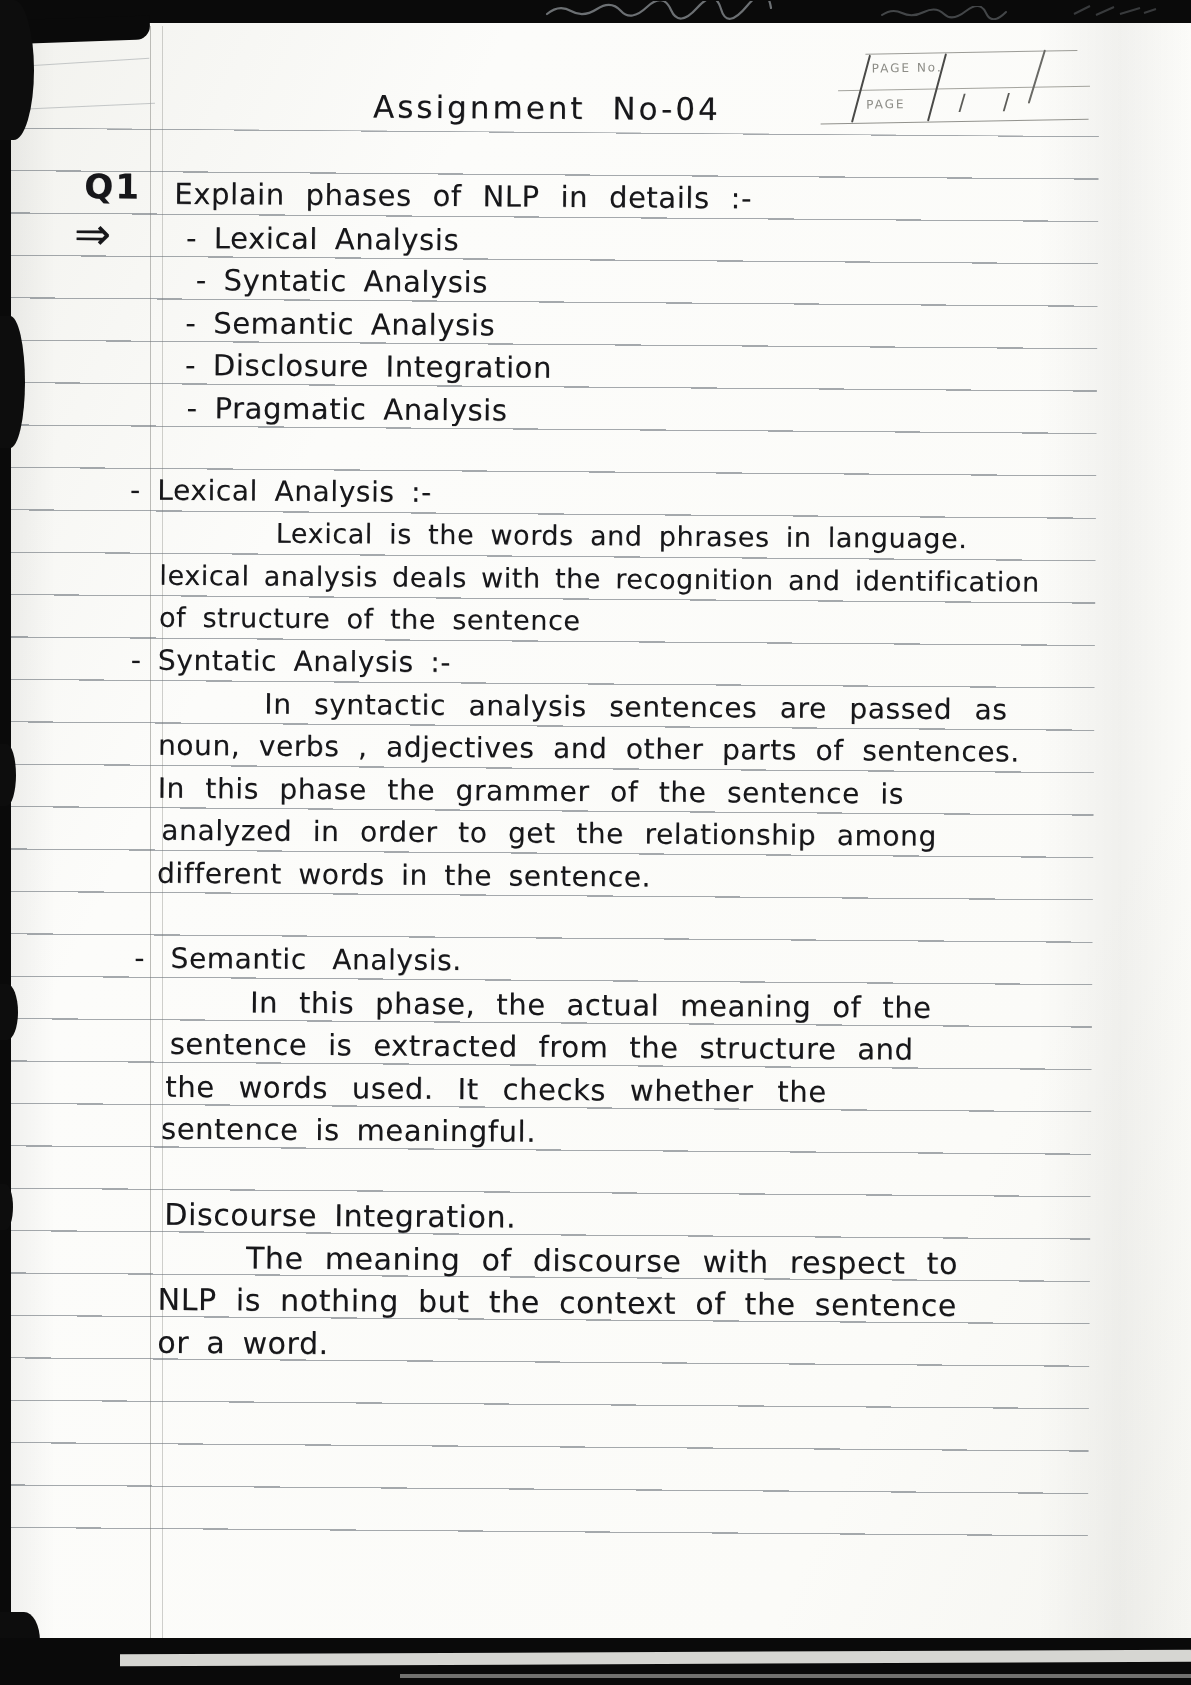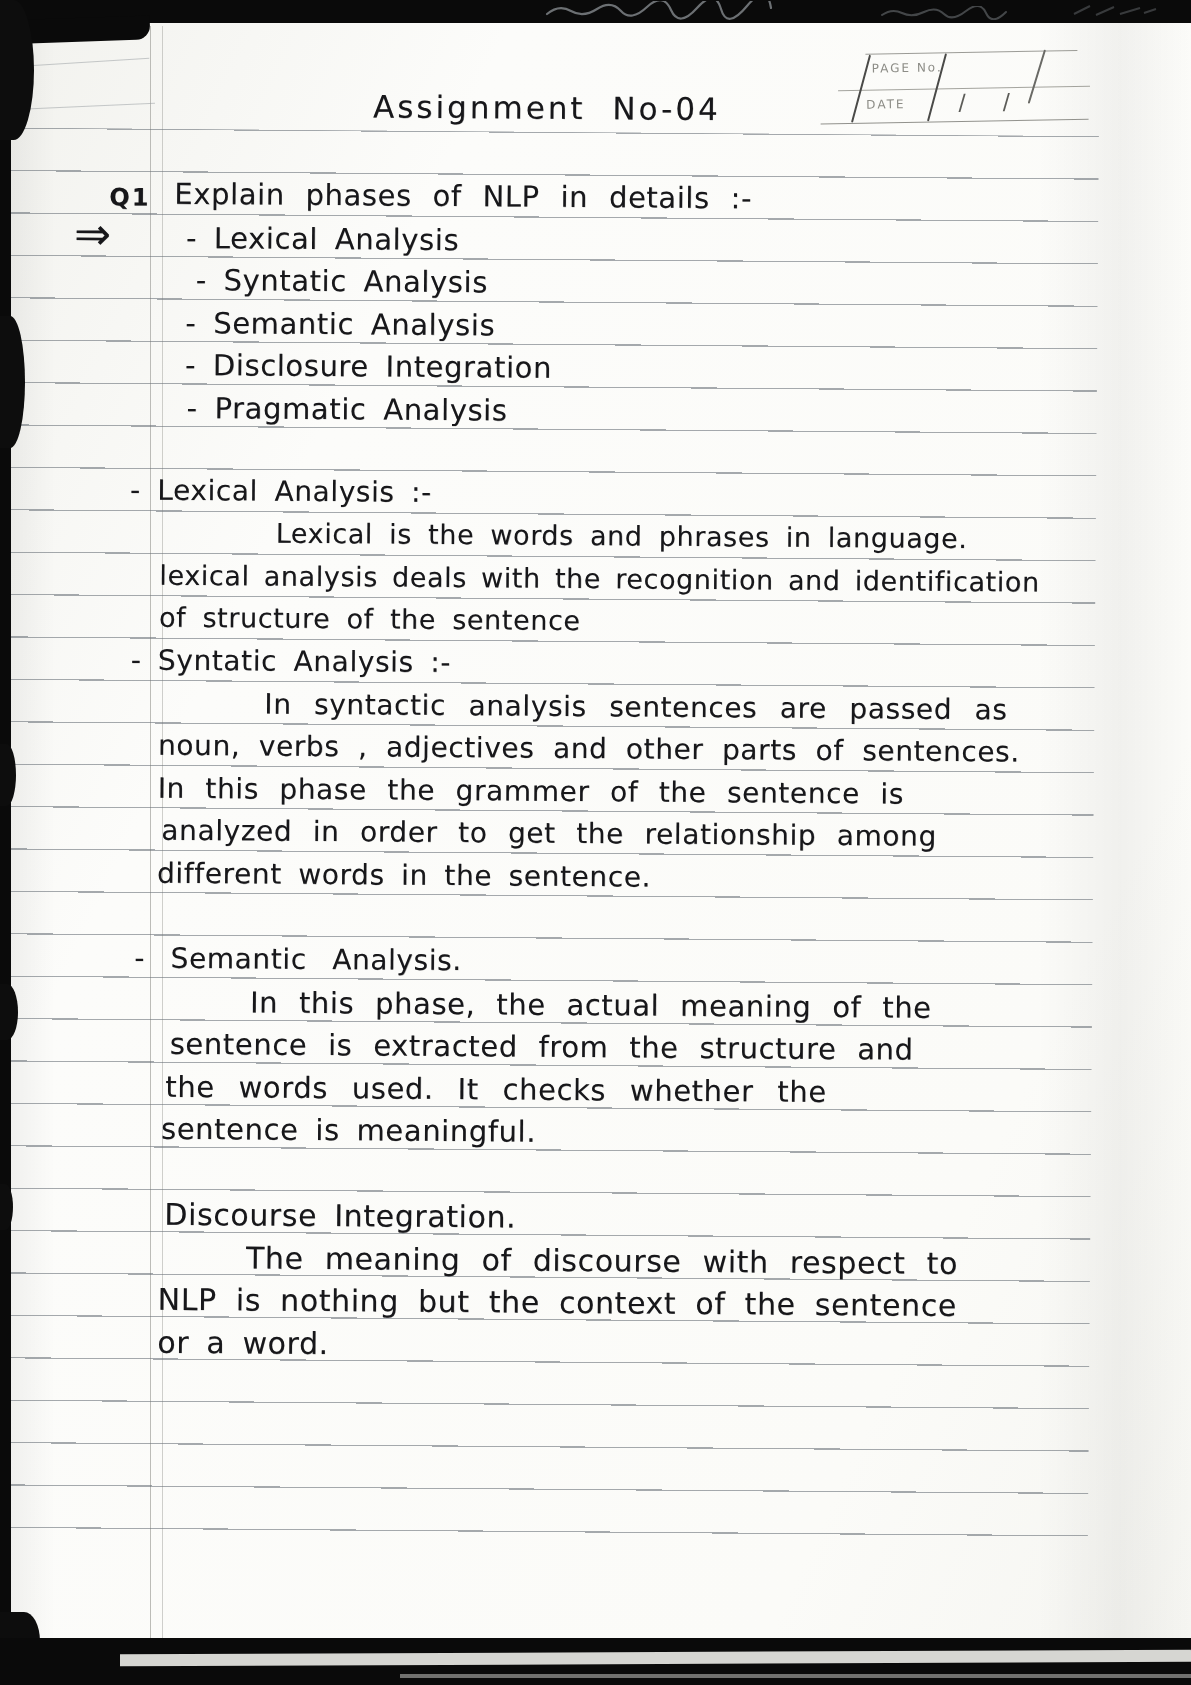--- a/index.html
+++ b/index.html
@@ -39,21 +39,21 @@
     <div class="mline" style="left:154px;opacity:.6;"></div>
 
     <div class="warp">
 
       <div class="ruled"></div>
       <div class="stub" style="left:0;top:40px;width:140px;transform:rotate(-4deg);"></div>
       <div class="stub" style="left:0;top:84px;width:146px;transform:rotate(-3deg);"></div>
 
       <div class="hw title" style="left:364px;top:64px;">Assignment No-04</div>
 
-      <div class="hw" style="left:76px;top:161px;font-size:24px;font-weight:600;letter-spacing:2px;margin-left:25px;">Q1</div>
+      <div class="hw" style="left:76px;top:144px;font-size:34px;font-weight:600;letter-spacing:2px;">Q1</div>
       <div class="hw" style="left:66px;top:186px;font-size:44px;">⇒</div>
       <div class="hw" style="left:166px;top:154px;font-size:29px;word-spacing:11px;">Explain phases of NLP in details :-</div>
 
       <div class="hw" style="left:178px;top:198px;font-size:29px;">- Lexical Analysis</div>
       <div class="hw" style="left:188px;top:240px;font-size:29px;">- Syntatic Analysis</div>
       <div class="hw" style="left:178px;top:283px;font-size:29px;">- Semantic Analysis</div>
       <div class="hw" style="left:178px;top:325px;font-size:29px;">- Disclosure Integration</div>
       <div class="hw" style="left:180px;top:368px;font-size:29px;">- Pragmatic Analysis</div>
 
       <div class="hw head" style="left:124px;top:451px;">- Lexical Analysis :-</div>
@@ -81,21 +81,21 @@
     </div>
 
     <div class="cb" style="left:800px;top:20px;width:310px;height:90px;transform:rotate(-1deg);">
       <div class="ln" style="left:58px;top:10px;width:212px;border-top:1.6px solid #9b9b96;"></div>
       <div class="ln" style="left:30px;top:46px;width:252px;border-top:1.4px solid #a3a39d;"></div>
       <div class="ln" style="left:12px;top:79px;width:268px;border-top:1.6px solid #91918c;"></div>
       <div class="sl" style="left:52px;top:10px;height:70px;transform:rotate(16deg);"></div>
       <div class="sl" style="left:128px;top:10px;height:70px;transform:rotate(16deg);"></div>
       <div class="sl" style="left:228px;top:8px;height:56px;background:#6a6a66;transform:rotate(18deg);"></div>
       <div class="lbl" style="left:64px;top:18px;">PAGE No.</div>
-      <div class="lbl" style="left:58px;top:54px;">DATE</div>
+      <div class="lbl" style="left:58px;top:54px;">PAGE</div>
       <div style="position:absolute;left:150px;top:48px;font-size:22px;color:#5c5c58;letter-spacing:15px;">/ /</div>
     </div>
   </div>
 
   <div class="blk" style="left:0;top:0;width:1191px;height:23px;"></div>
   <div class="blk" style="left:0;top:18px;width:150px;height:24px;transform:rotate(-2deg);border-radius:0 0 14px 0;"></div>
   <div class="blk" style="left:0;top:0;width:11px;height:1685px;"></div>
 
   <div class="blob" style="left:0;top:0;width:34px;height:140px;"></div>
   <div class="blob" style="left:0;top:316px;width:25px;height:132px;"></div>

